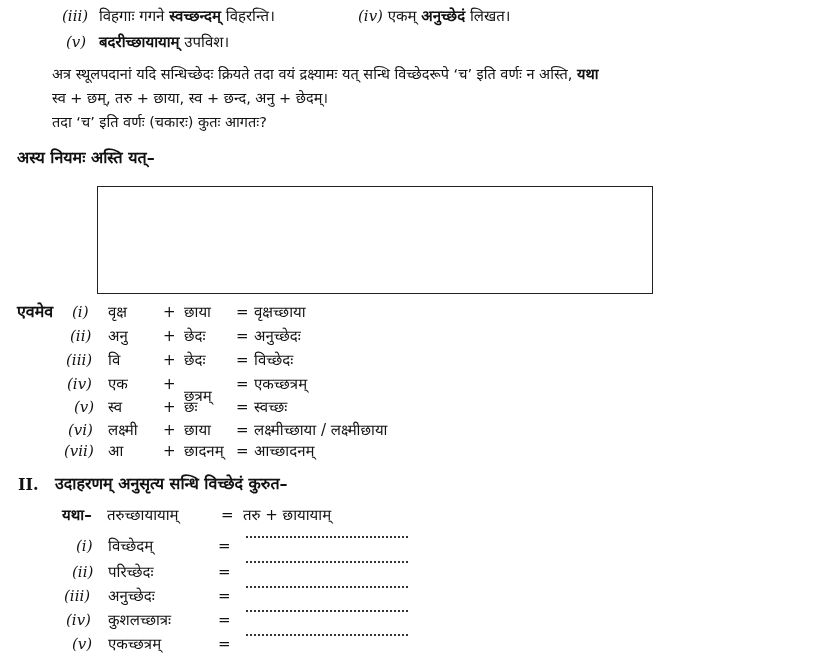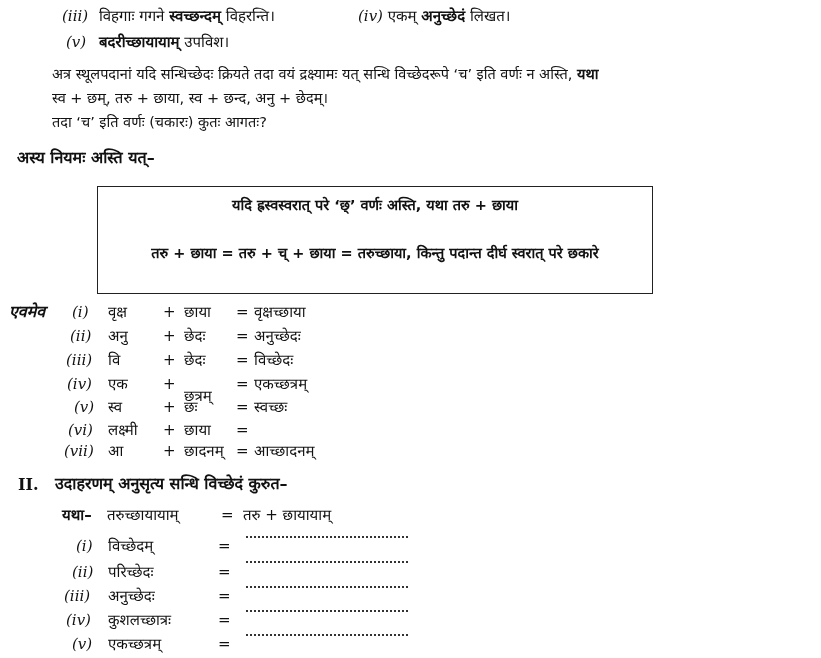--- a/index.html
+++ b/index.html
@@ -39,25 +39,23 @@
 
 <div class="abs" style="left:52px; top:64px; font-size:14.5px;">
   <span>अत्र स्थूलपदानां यदि सन्धिच्छेदः क्रियते तदा वयं द्रक्ष्यामः यत् सन्धि विच्छेदरूपे ‘च’ इति वर्णः न अस्ति, </span><span class="b">यथा</span>
 </div>
 <div class="abs" style="left:52px; top:88px; font-size:14.5px;">स्व + छम्, तरु + छाया, स्व + छन्द, अनु + छेदम्।</div>
 <div class="abs" style="left:52px; top:112px; font-size:14.5px;">तदा ‘च’ इति वर्णः (चकारः) कुतः आगतः?</div>
 
 <div class="abs heading" style="left:17px; top:148px;">अस्य नियमः अस्ति यत्–</div>
 
 <div class="rule-box">
-  <div class="rule-line" style="top:8px;">यदि ह्रस्वस्वरात् परे ‘छ्’ वर्णः अस्ति, यथा तरु + छाया</div>
-  <div class="rule-line" style="top:56px;">तरु + छाया = तरु + च् + छाया = तरुच्छाया, किन्तु पदान्त दीर्घ स्वरात् परे छकारे</div>
 </div>
 
-<div class="abs heading" style="left:9px; top:302px;font-style:italic;">एवमेव</div>
+<div class="abs heading" style="left:17px; top:302px;">एवमेव</div>
 
 <div class="row" style="left:0; top:301px; width:500px;">
   <span class="roman" style="left:72px;">(i)</span>
   <span style="left:108px;">वृक्ष</span>
   <span style="left:163px;">+</span>
   <span style="left:184px;">छाया</span>
   <span style="left:236px;">=</span>
   <span style="left:254px;">वृक्षच्छाया</span>
 </div>
 <div class="row" style="left:0; top:325px; width:500px;">
@@ -91,20 +89,21 @@
   <span style="left:184px;">छः</span>
   <span style="left:236px;">=</span>
   <span style="left:254px;">स्वच्छः</span>
 </div>
 <div class="row" style="left:0; top:419px; width:500px;">
   <span class="roman" style="left:68px;">(vi)</span>
   <span style="left:108px;">लक्ष्मी</span>
   <span style="left:163px;">+</span>
   <span style="left:184px;">छाया</span>
   <span style="left:236px;">=</span>
+  <span style="left:254px;">लक्ष्मीच्छाया / लक्ष्मीछाया</span>
 </div>
 <div class="row" style="left:0; top:440px; width:500px;text-decoration:underline;">
   <span class="roman" style="left:64px;">(vii)</span>
   <span style="left:108px;">आ</span>
   <span style="left:163px;">+</span>
   <span style="left:184px;">छादनम्</span>
   <span style="left:236px;">=</span>
   <span style="left:254px;">आच्छादनम्</span>
 </div>
 

